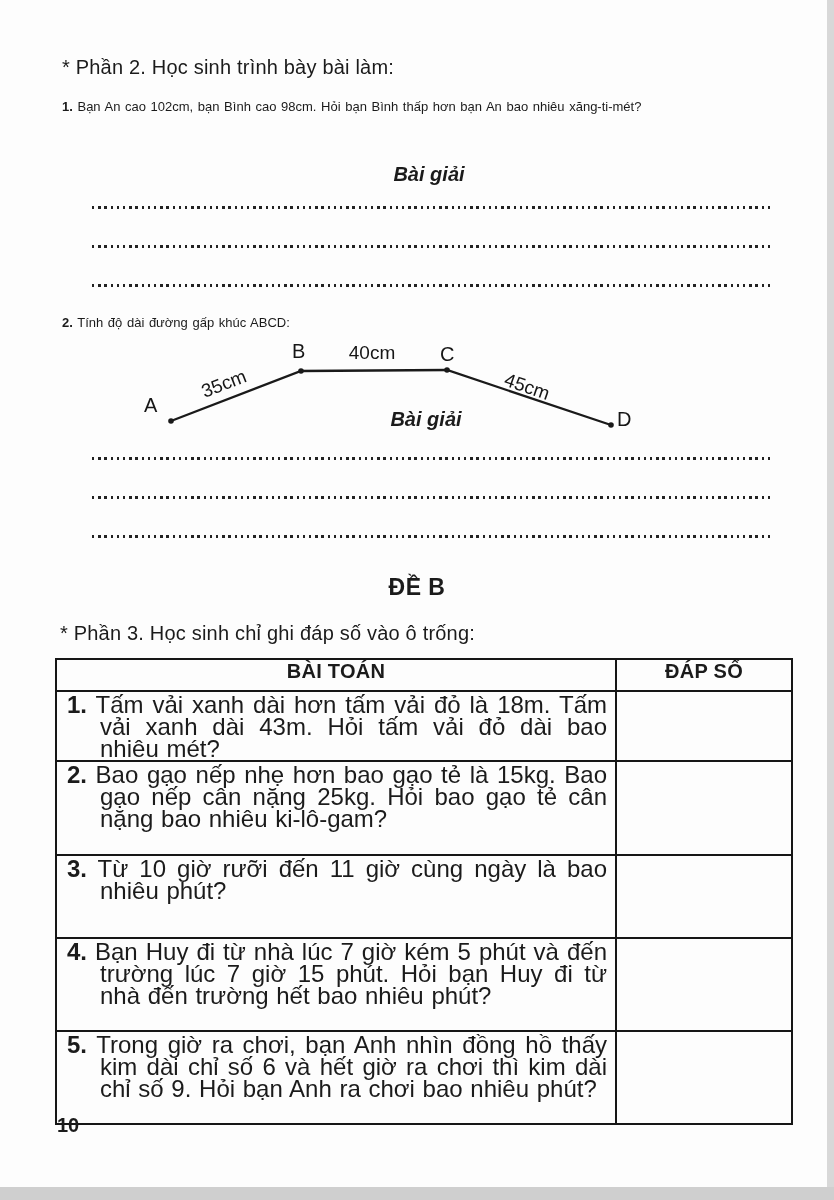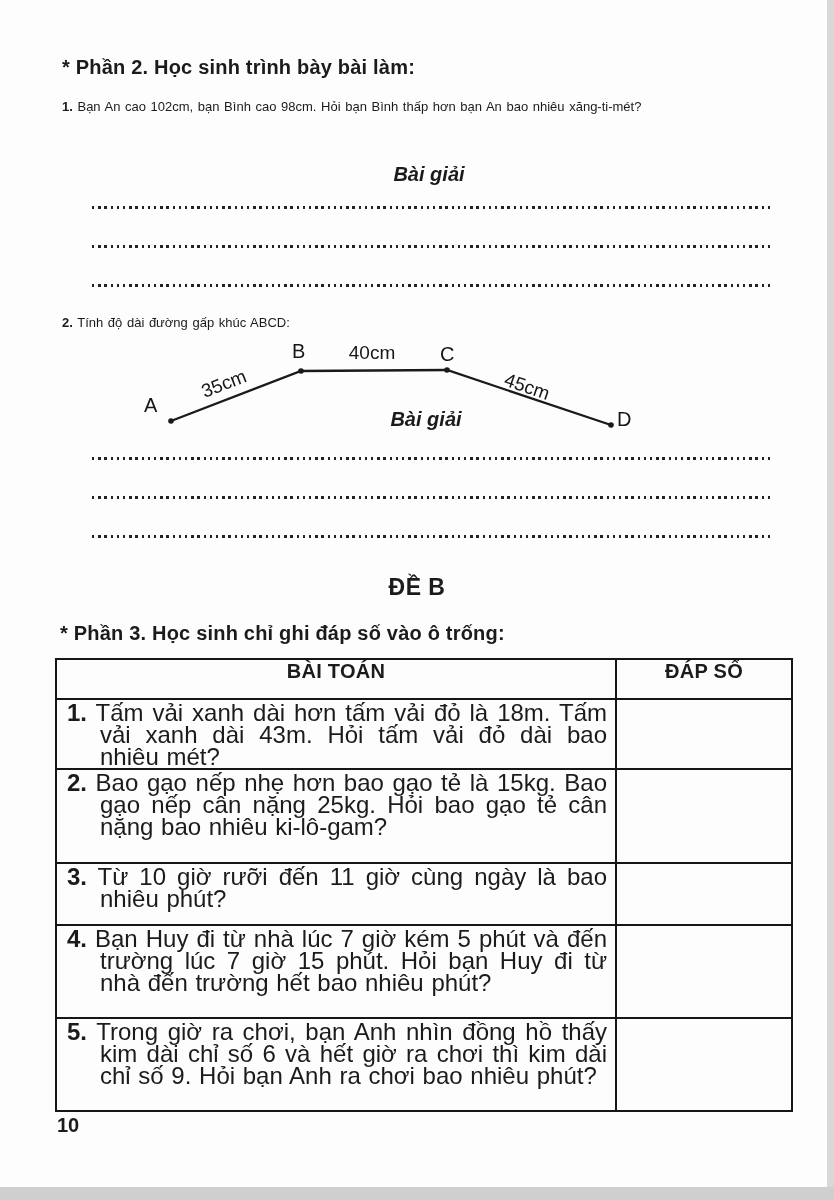--- a/index.html
+++ b/index.html
@@ -3,21 +3,21 @@
 <meta charset="utf-8">
 <style>
   html,body{margin:0;padding:0;}
   body{
     width:834px;height:1200px;position:relative;overflow:hidden;
     background:#fdfdfd;color:#1b1b1b;
     font-family:"Liberation Sans","DejaVu Sans",sans-serif;
     -webkit-font-smoothing:antialiased;
   }
   .abs{position:absolute;}
-  .heading{font-weight:bold;font-size:20px;letter-spacing:.2px;}
+  .heading{font-weight:normal;font-size:20px;letter-spacing:.2px;}
   .prob-block{
     font-size:13px;line-height:33px;text-align:justify;
     padding-left:33px;text-indent:-33px;word-spacing:1px;
   }
   .prob-num{font-weight:bold;}
   .solution-label{
     font-weight:bold;font-style:italic;font-size:20px;text-align:center;padding-left:12px;
   }
   .dotline{
     height:3px;
@@ -95,41 +95,41 @@
 <div class="abs big-title" style="left:0;top:574px;width:834px;">ĐỀ B</div>
 
 <div class="abs heading" style="left:60px;top:622px;">* Phần 3. Học sinh chỉ ghi đáp số vào ô trống:</div>
 
 <table class="answers">
   <colgroup>
       <col style="width:560px">
       <col style="width:176px">
     </colgroup>
   <tbody>
-      <tr style="height:40px">
+      <tr style="height:32px">
     <th>
       <div class="hdr">BÀI TOÁN</div>
     </th>
     <th>
       <div class="hdr">ĐÁP SỐ</div>
     </th>
   </tr>
   <tr style="height:60px">
     <td>
       <div class="cell-prob"><span class="prob-num">1.</span> <span>Tấm vải xanh dài hơn tấm vải đỏ là 18m. Tấm vải xanh dài 43m. Hỏi tấm vải đỏ dài bao nhiêu mét?</span></div>
     </td>
     <td></td>
   </tr>
   <tr style="height:94px">
     <td>
       <div class="cell-prob"><span class="prob-num">2.</span> <span>Bao gạo nếp nhẹ hơn bao gạo tẻ là 15kg. Bao gạo nếp cân nặng 25kg. Hỏi bao gạo tẻ cân nặng bao nhiêu ki-lô-gam?</span></div>
     </td>
     <td></td>
   </tr>
-  <tr style="height:62px">
+  <tr style="height:83px">
     <td>
       <div class="cell-prob"><span class="prob-num">3.</span> <span>Từ 10 giờ rưỡi đến 11 giờ cùng ngày là bao nhiêu phút?</span></div>
     </td>
     <td></td>
   </tr>
   <tr style="height:93px">
     <td>
       <div class="cell-prob"><span class="prob-num">4.</span> <span>Bạn Huy đi từ nhà lúc 7 giờ kém 5 phút và đến trường lúc 7 giờ 15 phút. Hỏi bạn Huy đi từ nhà đến trường hết bao nhiêu phút?</span></div>
     </td>
     <td></td>

